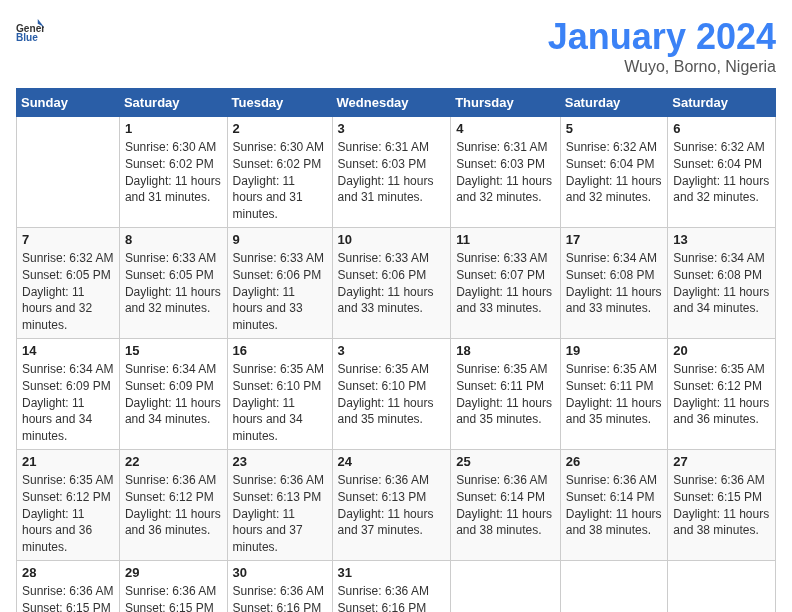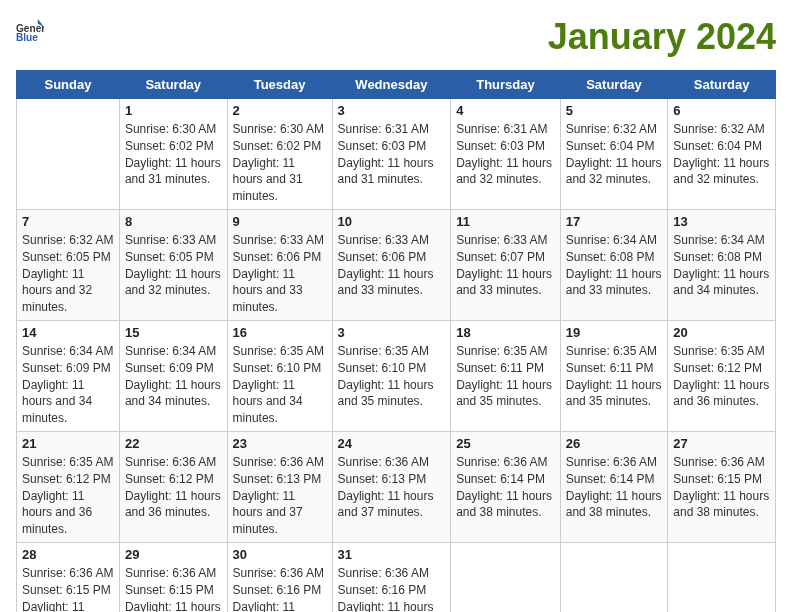--- a/index.html
+++ b/index.html
@@ -24,36 +24,36 @@
     .logo-icon {
       width: 28px;
       height: 28px;
     }
     .title-area {
       text-align: right;
     }
     .calendar-title {
       font-size: 36px;
       font-weight: bold;
-      color: #4d7c0f;
+      color: #3b82f6;
     }
     .calendar-subtitle {
       font-size: 16px;
       color: #555;
     }
     table {
       width: 100%;
       border-collapse: collapse;
       font-size: 11px;
     }
     thead tr th {
       background-color: #2a5ea7;
       color: #fff;
       padding: 6px 4px;
-      text-align: center;
+      text-align: left;
       font-size: 13px;
       font-weight: bold;
       border: 1px solid #2a5ea7;
     }
     tbody tr td {
       border: 1px solid #ccc;
       vertical-align: top;
       padding: 4px 5px;
       min-height: 80px;
       height: 90px;
@@ -83,20 +83,21 @@
 <div class="header-area">
   <div class="logo">
     <svg class="logo-icon" viewBox="0 0 36 36">
       <text x="0" y="20" font-size="13" font-weight="bold" fill="#333">General</text>
       <text x="0" y="32" font-size="13" font-weight="bold" fill="#2a5ea7">Blue</text>
       <polygon points="28,4 36,14 28,10" fill="#2a5ea7"></polygon>
     </svg>
   </div>
   <div class="title-area">
     <div class="calendar-title">January 2024</div>
+    <div class="calendar-subtitle">Wuyo, Borno, Nigeria</div>
   </div>
 </div>
 
 <table>
   <thead>
     <tr>
     <th>Sunday</th>
         <th>Saturday</th>
         <th>Tuesday</th>
         <th>Wednesday</th>

